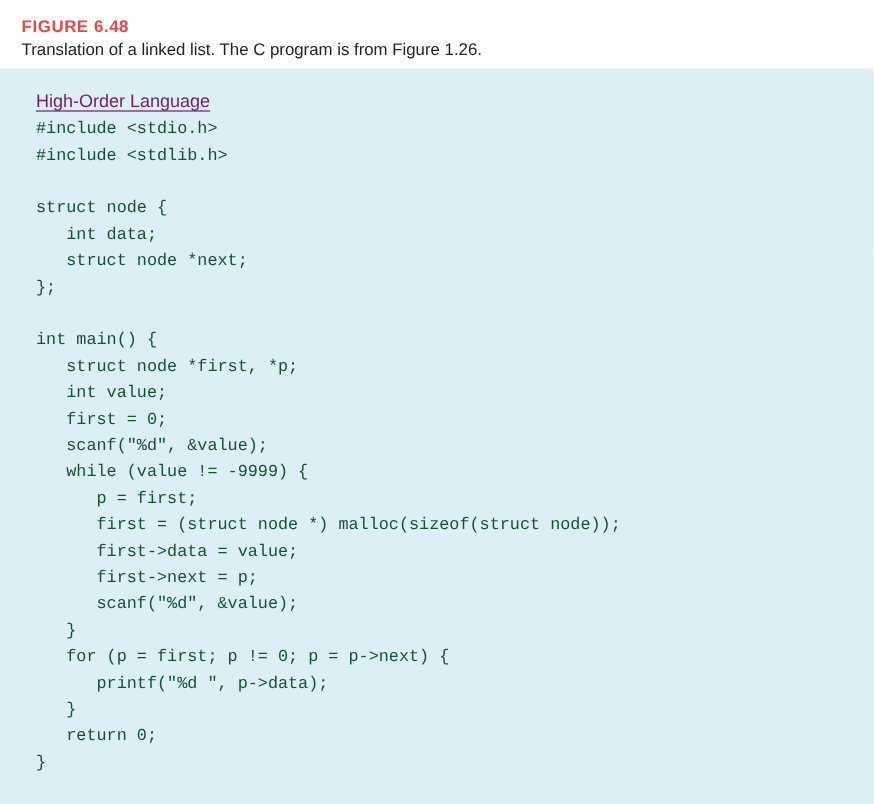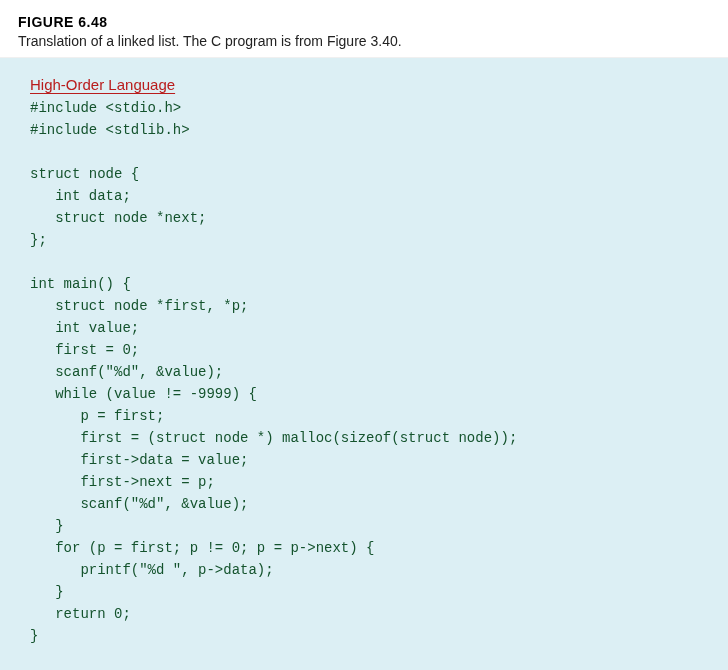--- a/index.html
+++ b/index.html
@@ -12,54 +12,54 @@
   }
   .header {
     padding: 14px 18px 8px 18px;
     background: #ffffff;
     border-bottom: 1px solid #f0f0f0;
   }
   .fig-num {
     font-weight: bold;
     font-size: 14px;
     letter-spacing: 0.5px;
-    color: #000000;
+    color: #ef4444;
   }
   .fig-caption {
     font-size: 14px;
     margin-top: 3px;
     color: #222;
   }
   .panel {
     background: #dceff4;
     padding: 18px 24px 24px 30px;
     box-sizing: border-box;
     width: 728px;
   }
   .sec-title {
     font-size: 15px;
-    color: #b91c1c;
+    color: #701a75;
     text-decoration: underline;
     text-underline-offset: 3px;
     margin-bottom: 4px;
   }
   .code {
     font-family: "Courier New", Courier, monospace;
     font-size: 14px;
     line-height: 22px;
     white-space: pre;
     color: #14532d;
   }
 </style>
 </head>
 <body>
 
 <div class="header">
   <div class="fig-num">FIGURE 6.48</div>
-  <div class="fig-caption">Translation of a linked list. The C program is from Figure 3.40.</div>
+  <div class="fig-caption">Translation of a linked list. The C program is from Figure 1.26.</div>
 </div>
 
 <div class="panel">
   <div class="sec-title">High-Order Language</div>
   <div class="code" id="code-block">#include &lt;stdio.h&gt;
 #include &lt;stdlib.h&gt;
 
 struct node {
    int data;
    struct node *next;

